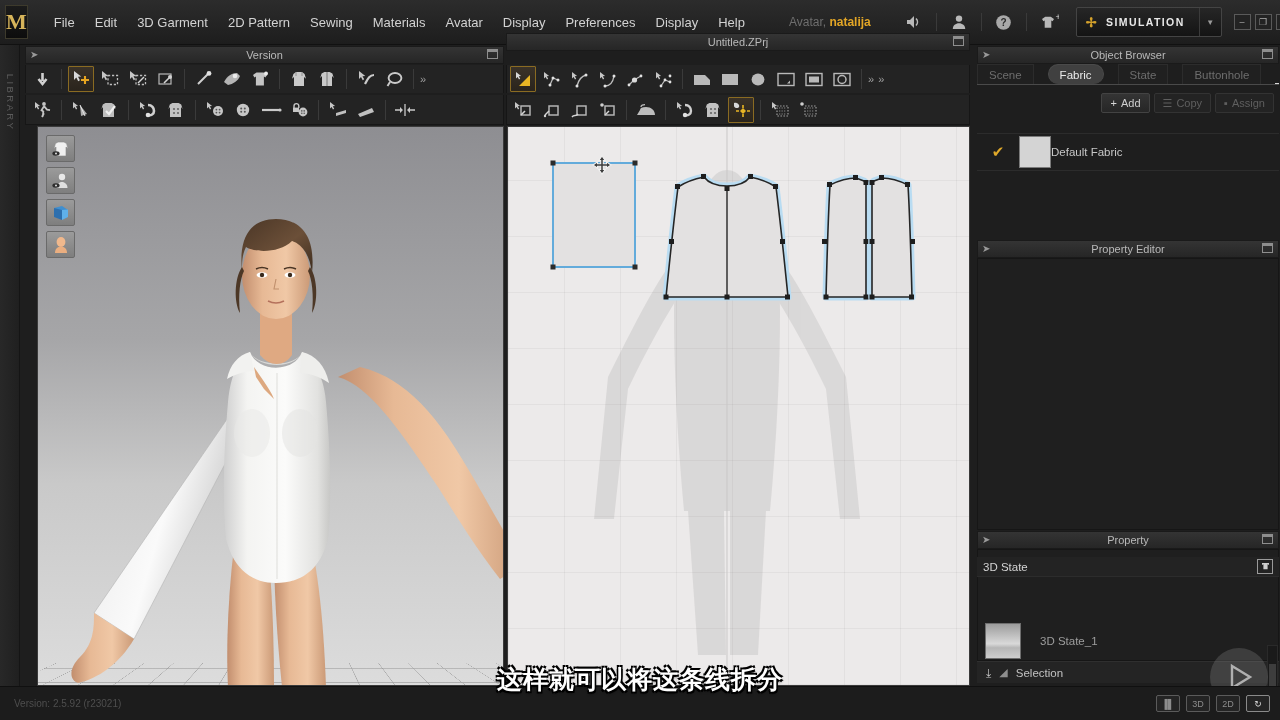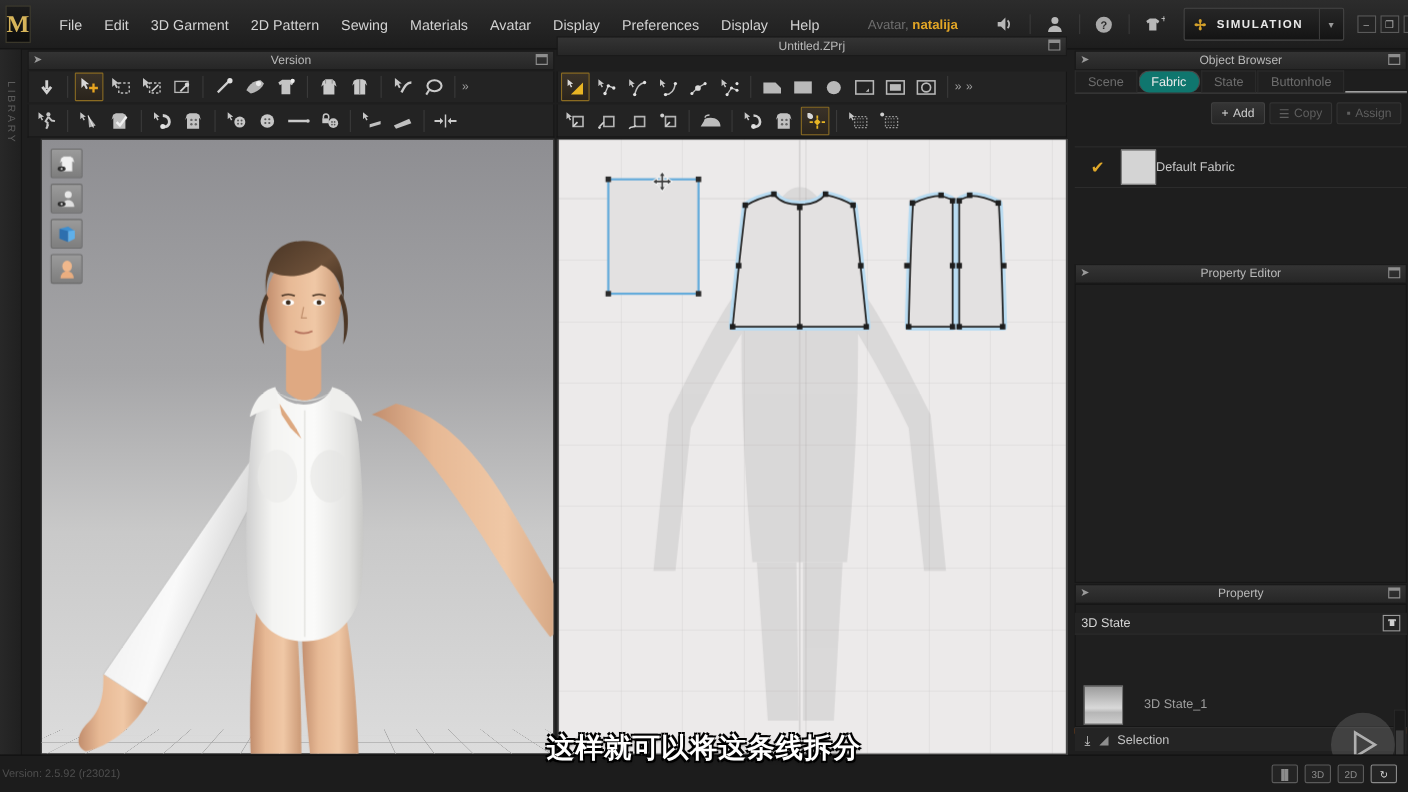--- a/index.html
+++ b/index.html
@@ -156,24 +156,24 @@
   .rpanel { position: absolute; background: #1f1f1f; border: 1px solid #161616; }
   .ob-tabs {
     position: absolute; left: 977px; top: 65px; width: 302px; height: 20px;
     display: flex; align-items: flex-end;
     border-bottom: 1px solid #4a4a4a;
   }
   .ob-tab {
     height: 20px; padding: 0 11px; font-size: 11.5px;
     display: flex; align-items: center;
     color: #6d6d6d; border: 1px solid #2c2c2c; border-bottom: none;
-    background: #202020; margin-right: 1px;
+    background: #202020; margin-right: 14px;
   }
   .ob-tab.sel {
-    color: #eaeaea; background: #0f766e; border-color: #4a4a4a; border-radius: 10px;
+    color: #eaeaea; background: #404040; border-color: #4a4a4a; border-radius: 10px;
   }
   .ob-tab-fill { flex: 1; border-bottom: 1px solid #d8d8d8; height: 1px; align-self: flex-end; }
 
   .ob-actions {
     position: absolute; right: 6px; top: 93px; display: flex; gap: 4px;
   }
   .ob-btn {
     height: 20px; padding: 0 8px; display: flex; align-items: center; gap: 4px;
     background: linear-gradient(180deg,#343434,#262626);
     border: 1px solid #434343; border-radius: 2px;
@@ -237,21 +237,21 @@
     background: rgba(185,185,185,.20);
     display: flex; align-items: center; justify-content: center;
   }
 
   .bottom-bar {
     position: absolute; left: 0; bottom: 0; width: 1280px; height: 34px;
     background: #1c1c1c; border-top: 1px solid #101010;
     display: flex; align-items: center;
   }
   .version-text {
-    margin-left: 2px; font-size: 10px; color: #4e4e4e; white-space: nowrap;
+    margin-left: 14px; font-size: 10px; color: #4e4e4e; white-space: nowrap;
   }
   .view-btns {
     position: absolute; right: 10px; bottom: 8px; display: flex; gap: 6px; align-items: center;
   }
   .view-btn {
     width: 24px; height: 17px; border: 1px solid #5b5b5b; border-radius: 2px;
     display: flex; align-items: center; justify-content: center;
     font-size: 9px; color: #8c8c8c; background: #242424;
   }
   .view-btn.accent { border-color: #8a8a8a; color: #dcdcdc; }

